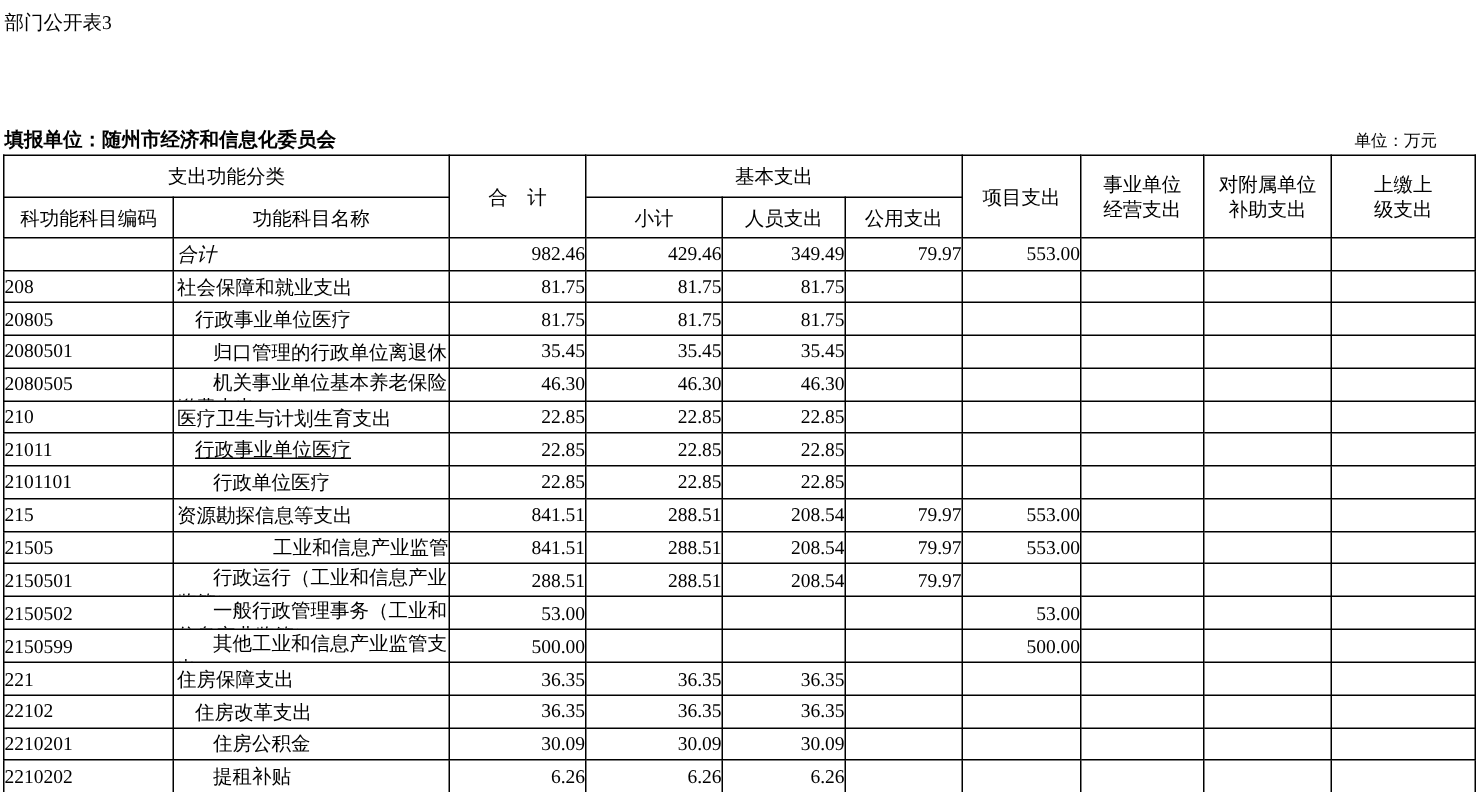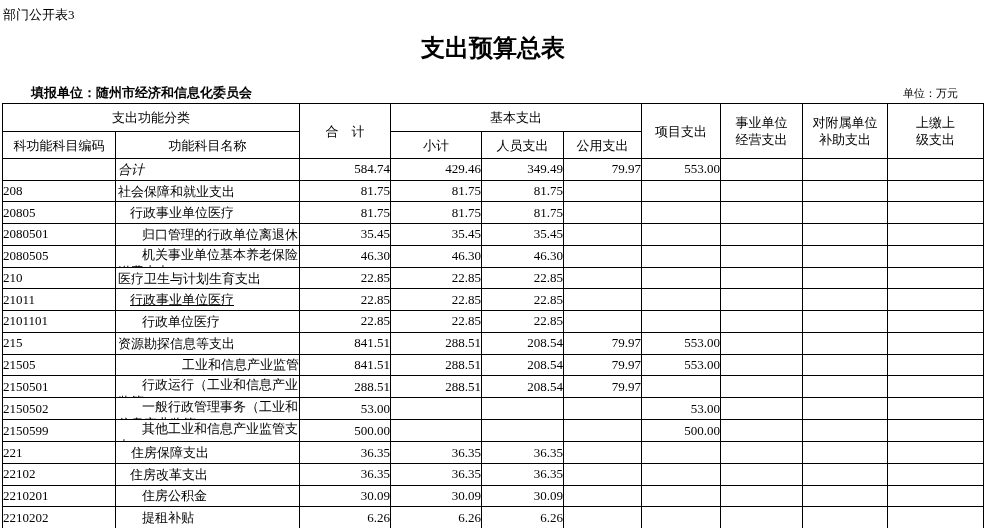--- a/index.html
+++ b/index.html
@@ -1,38 +1,37 @@
 <!DOCTYPE html>
 <html><head>
 <meta charset="utf-8">
 <style>
   html,body{margin:0;padding:0;background:#fff;}
   body{width:986px;height:528px;font-family:"Liberation Serif","DejaVu Serif",serif;color:#000;}
   .page{position:relative;width:986px;height:528px;overflow:hidden;background:#fff;}
   .corner-label{position:absolute;left:3px;top:6px;font-size:13px;}
   .title{position:absolute;left:0;top:32px;width:100%;text-align:center;font-size:24px;font-weight:bold;}
-  .filler-unit{position:absolute;left:3px;top:84px;font-size:13px;font-weight:bold;margin-left:28px;}
+  .filler-unit{position:absolute;left:3px;top:84px;font-size:13px;font-weight:bold;}
   .unit-note{position:absolute;right:28px;top:86px;font-size:11px;margin-left:25px;}
   table.budget{position:absolute;left:2px;top:103px;width:981px;border-collapse:collapse;table-layout:fixed;}
   table.budget th,table.budget td{border:1px solid #000;padding:0;overflow:hidden;}
   table.budget th{font-weight:normal;font-size:13px;text-align:center;white-space:pre-line;line-height:17px;}
   thead tr.h1{height:28px;}
   thead tr.h2{height:27px;}
   tbody td{height:20.7px;font-size:13px;vertical-align:middle;}
   td.c-code{text-align:left;padding-left:3px;}
   td.c-name{text-align:left;}
   td.c-name .nw{line-height:17px;max-height:21px;overflow:hidden;padding-left:2px;word-break:break-all;}
   td.c-num{text-align:right;padding-right:4px;}
 </style>
 </head>
 <body>
 
 <div class="page">
   <div class="corner-label">部门公开表3</div>
-  <div class="title">支出预算总表</div>
   <div class="filler-unit">填报单位：随州市经济和信息化委员会</div>
   <div class="unit-note">单位：万元</div>
 
   <table class="budget">
     <colgroup>
       <col style="width:113px">
         <col style="width:184px">
         <col style="width:91px">
       <col style="width:91px">
         <col style="width:82px">
@@ -62,21 +61,21 @@
         <th>人员支出</th>
         <th>公用支出</th>
       </tr>
     </thead>
     <tbody>
         <tr>
           <td class="c-code"></td>
           <td class="c-name">
             <div class="nw" style="text-indent: 0px; font-style: italic;">合计</div>
           </td>
-          <td class="c-num">584.74</td>
+          <td class="c-num">982.46</td>
           <td class="c-num">429.46</td>
           <td class="c-num">349.49</td>
           <td class="c-num">79.97</td>
           <td class="c-num">553.00</td>
           <td class="c-num"></td>
           <td class="c-num"></td>
           <td class="c-num"></td>
         </tr>
         <tr>
           <td class="c-code">208</td>
@@ -242,21 +241,21 @@
           <td class="c-num"></td>
           <td class="c-num"></td>
           <td class="c-num">500.00</td>
           <td class="c-num"></td>
           <td class="c-num"></td>
           <td class="c-num"></td>
         </tr>
         <tr>
           <td class="c-code">221</td>
           <td class="c-name">
-            <div class="nw" style="text-indent: 0px; margin-left: 13px;">住房保障支出</div>
+            <div class="nw" style="text-indent: 0px;">住房保障支出</div>
           </td>
           <td class="c-num">36.35</td>
           <td class="c-num">36.35</td>
           <td class="c-num">36.35</td>
           <td class="c-num"></td>
           <td class="c-num"></td>
           <td class="c-num"></td>
           <td class="c-num"></td>
           <td class="c-num"></td>
         </tr>

